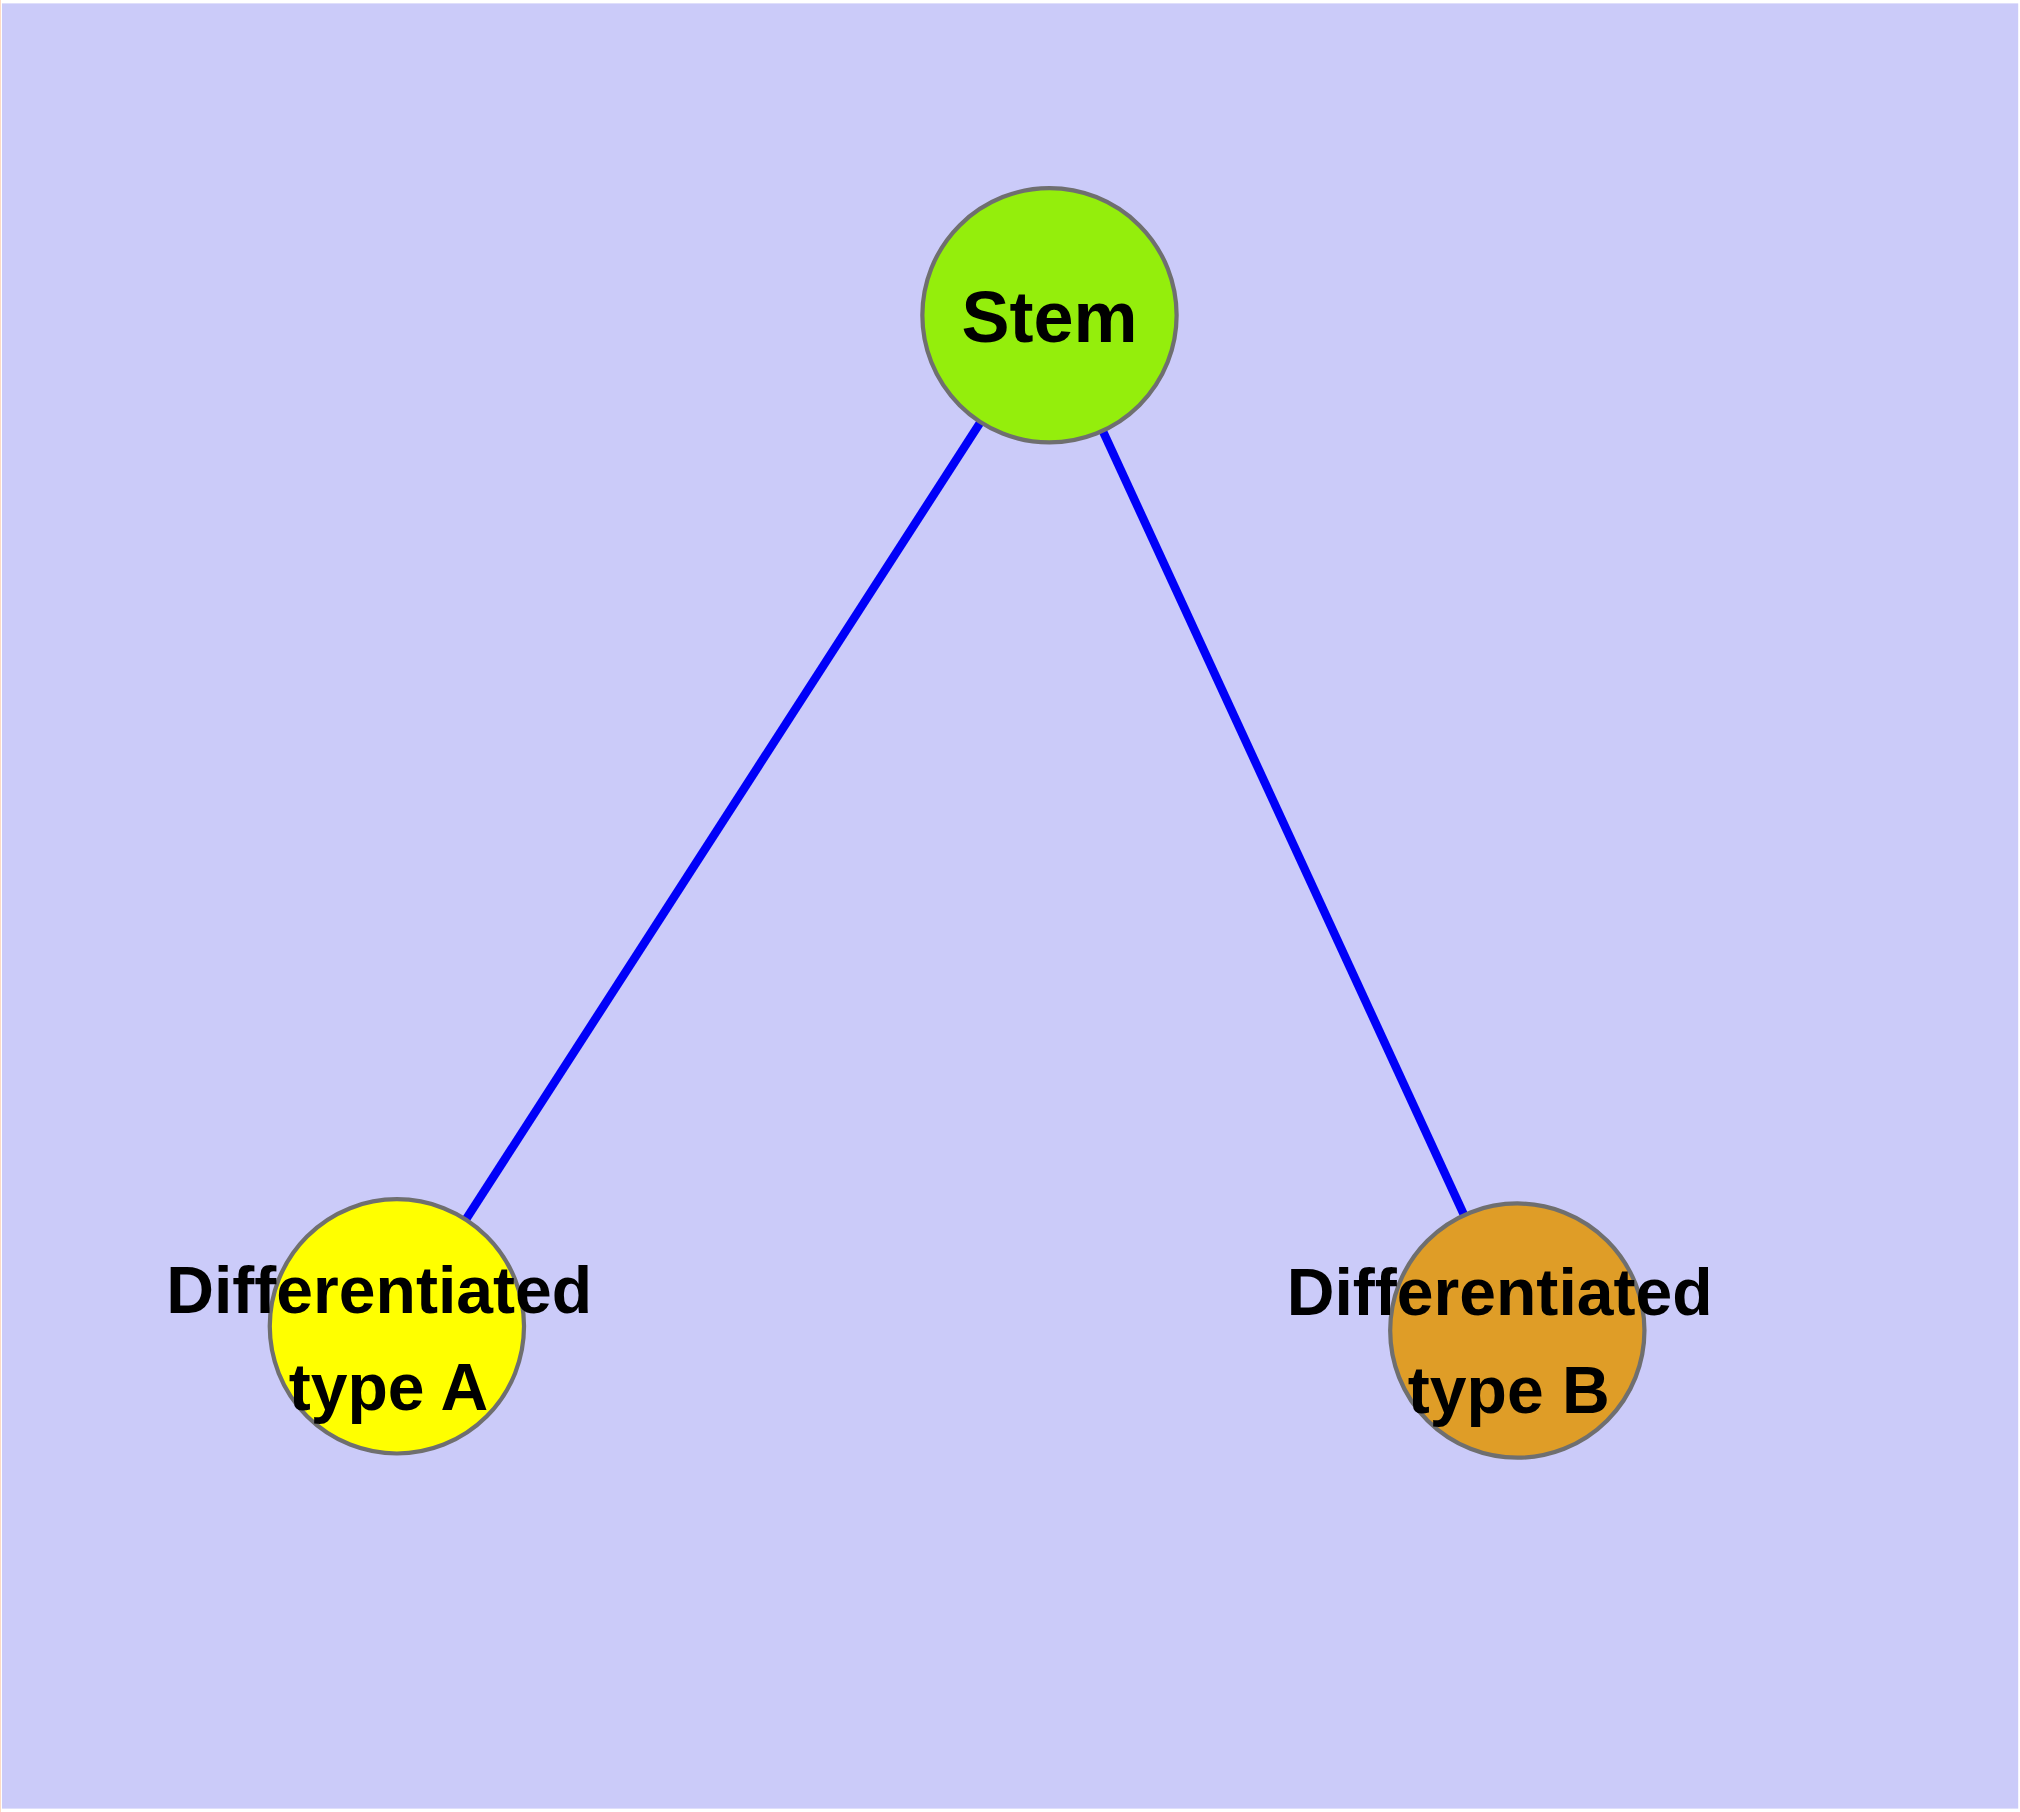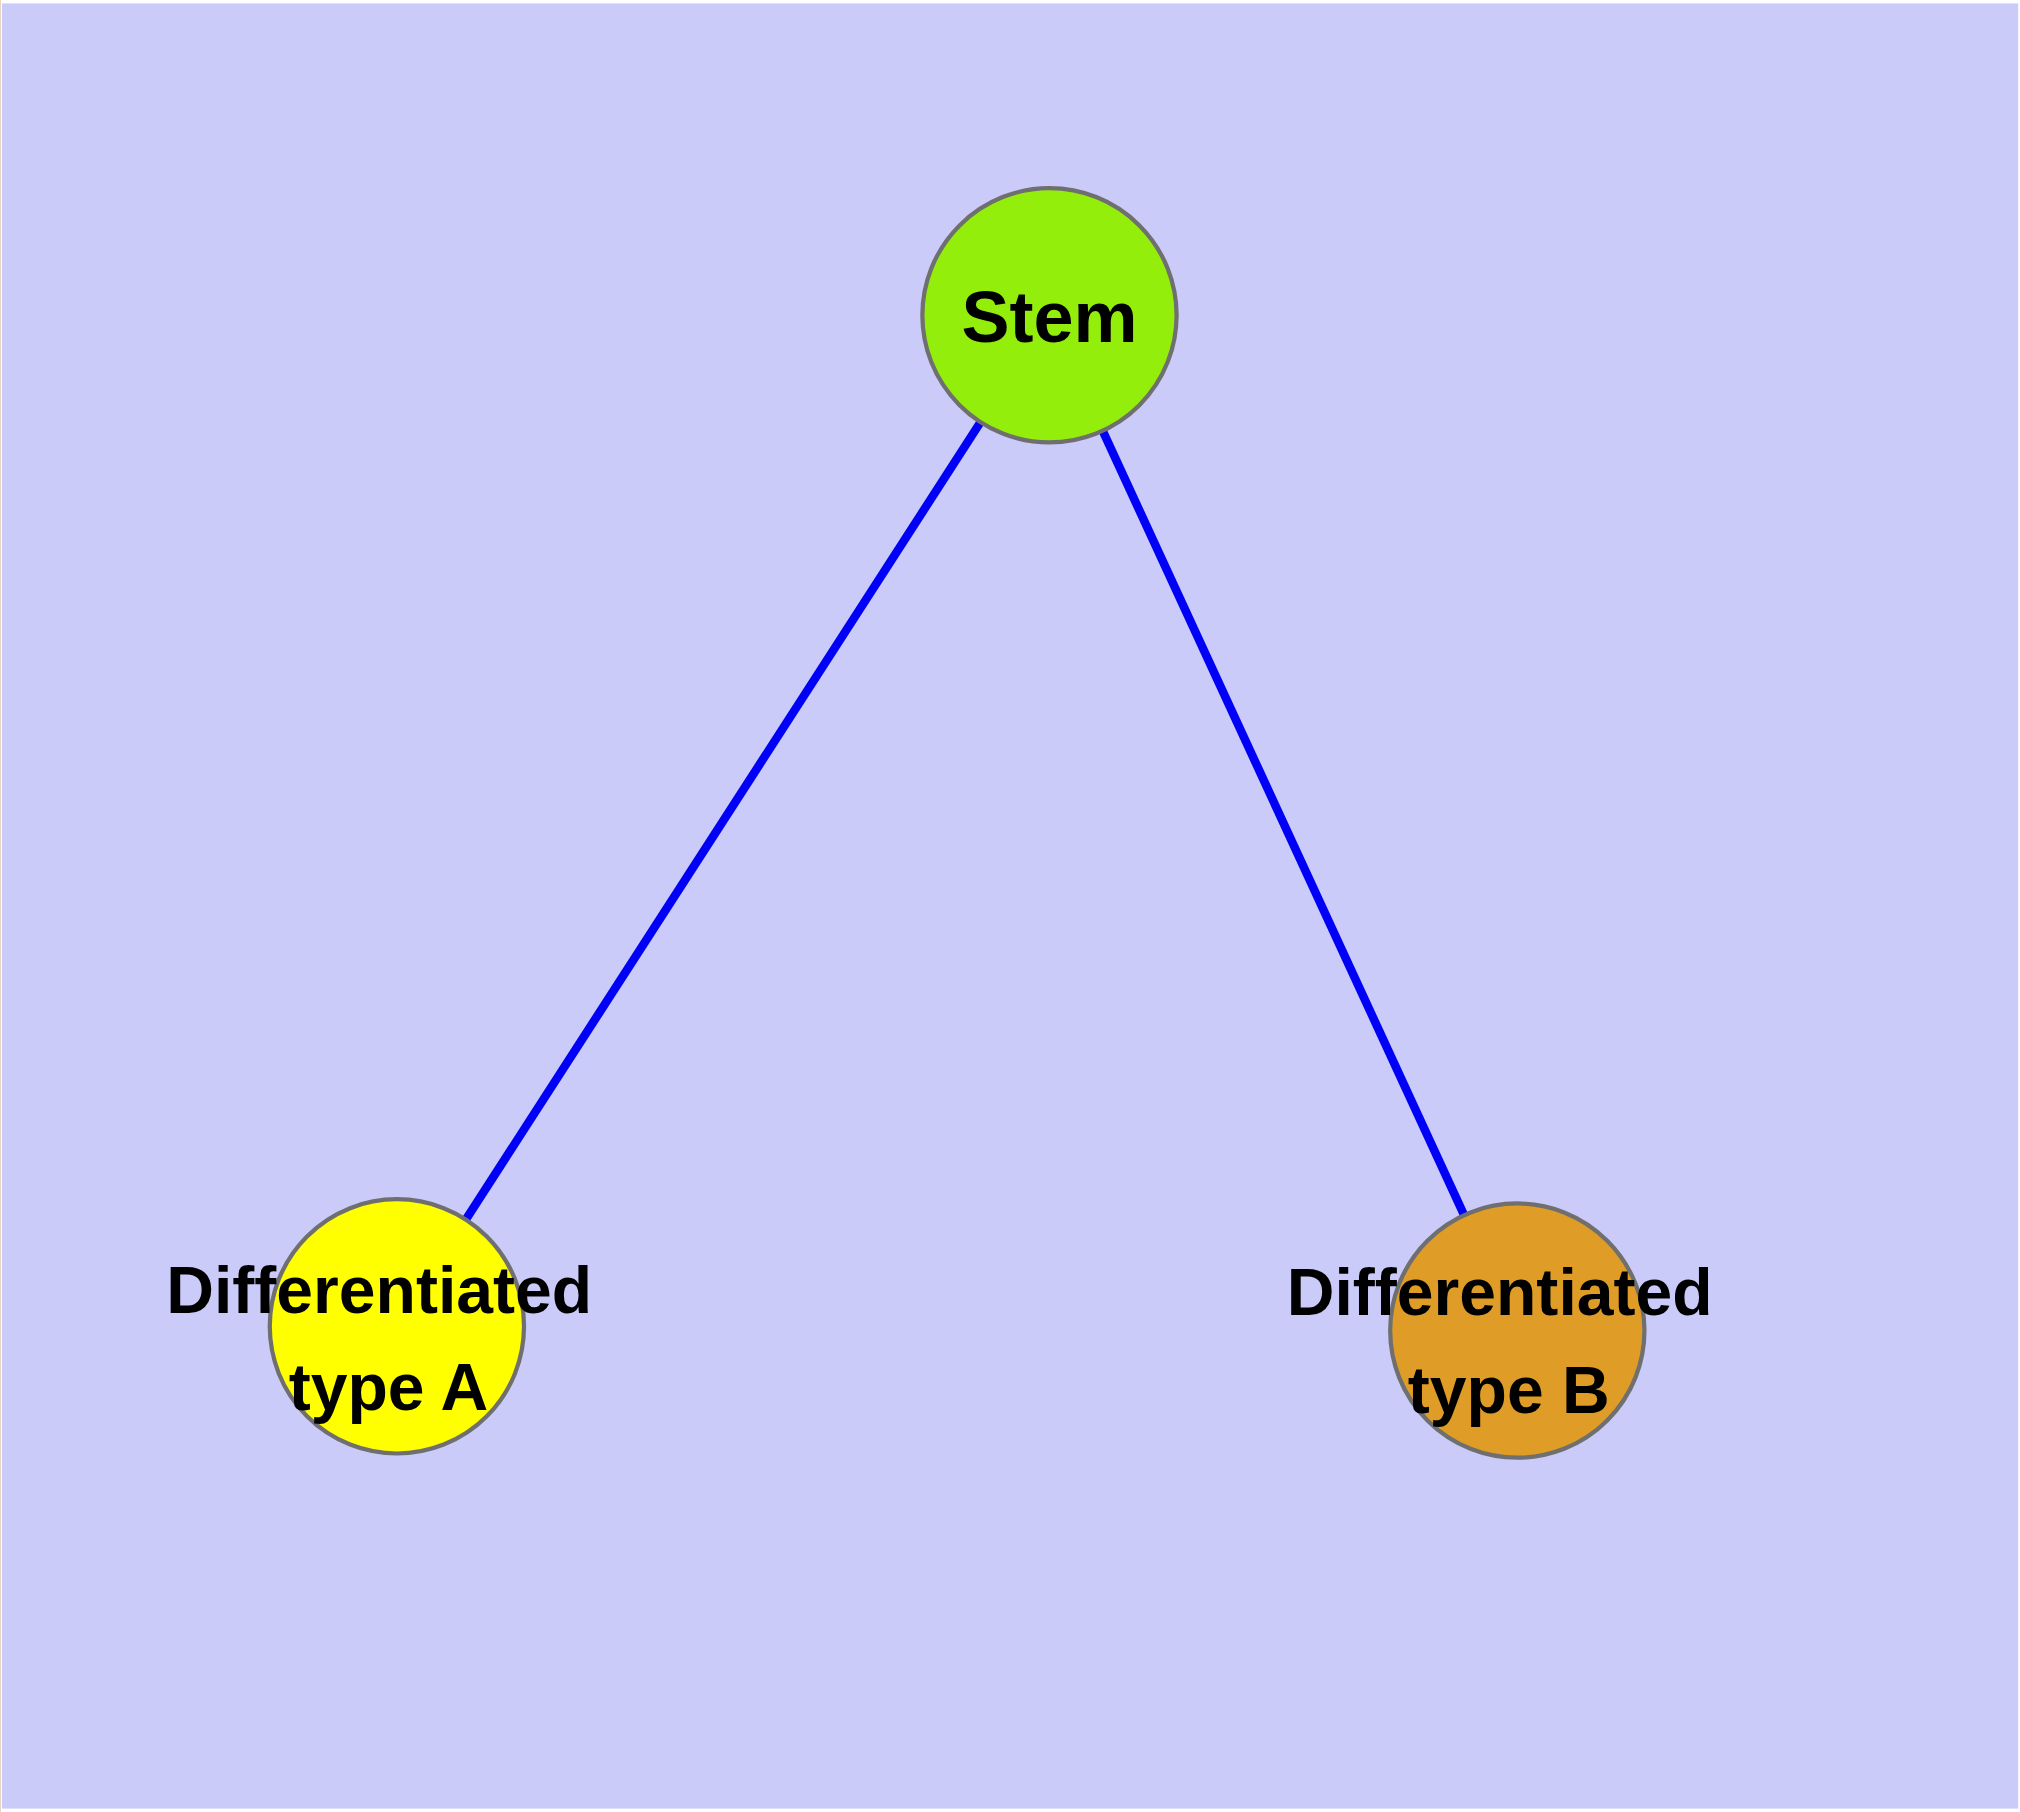--- a/index.html
+++ b/index.html
@@ -4,21 +4,21 @@
 <style>
   html, body {
     margin: 0;
     padding: 0;
     background: #ffffff;
   }
   .canvas-wrap {
     width: 1722px;
     height: 1812px;
     position: relative;
-    background: #a16207;
+    background: #f97316;
   }
   svg.graph {
     display: block;
     width: 2021px;
     height: 1812px;
   }
   svg.graph text {
     font-family: "Liberation Sans", sans-serif;
     font-weight: bold;
     fill: #000000;

